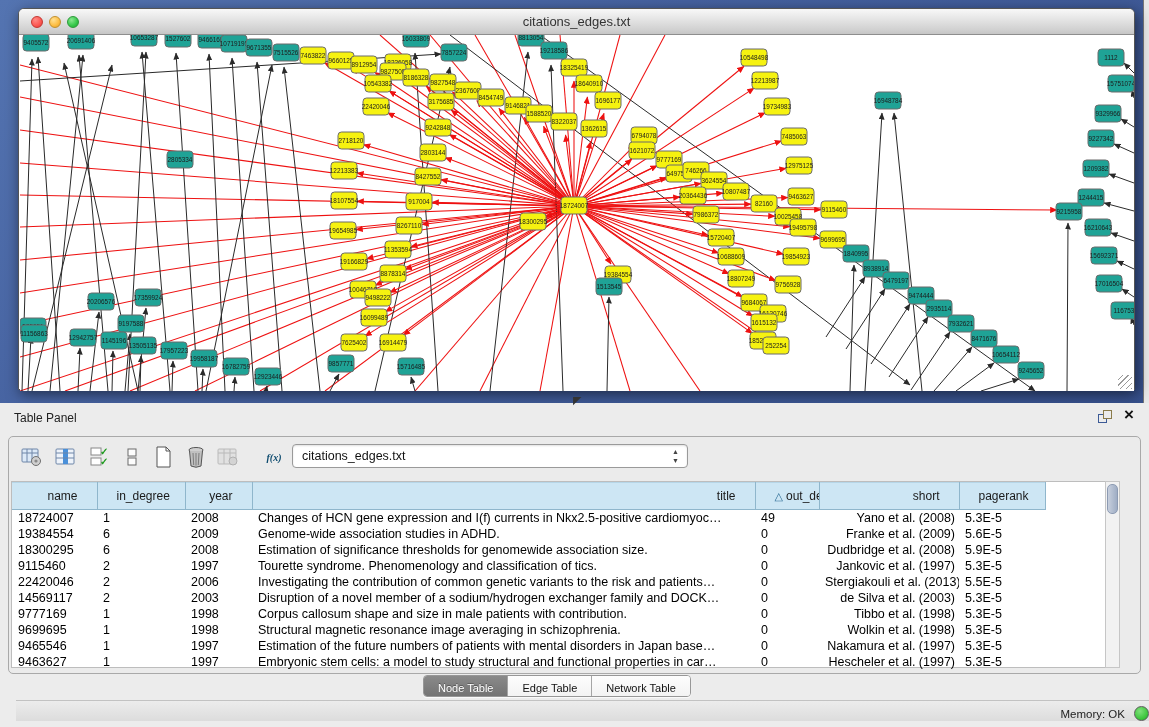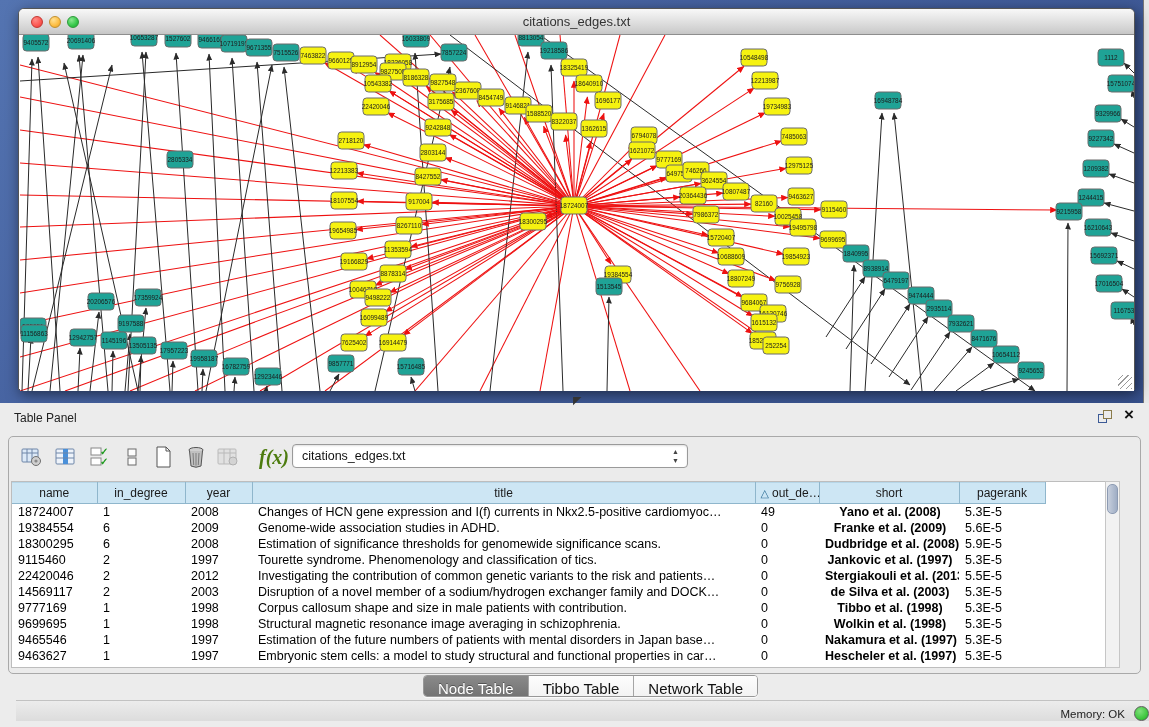--- a/index.html
+++ b/index.html
@@ -31,40 +31,40 @@
   #tp-float{position:absolute;left:1098px;top:7px;width:16px;height:14px;}
   #tp-float .sq1{position:absolute;left:0;top:4px;width:9px;height:9px;border:1px solid #3c5a96;}
   #tp-float .sq2{position:absolute;left:5px;top:0;width:9px;height:9px;border:1px solid #8a7b4a;background:#ececec;}
   #tp-close{position:absolute;left:1124px;top:2px;font-size:17px;font-weight:bold;color:#111;cursor:default;}
   #tp-inner{position:absolute;left:8px;top:33px;width:1133px;height:238px;background:#ebebeb;
     border:1px solid #a9a9a9;border-radius:5px;}
   
   #tp-toolbar{position:absolute;left:6px;top:6px;width:1119px;height:30px;}
   .tbtn{position:absolute;top:1px;width:26px;height:26px;display:flex;align-items:center;justify-content:center;}
   .tbtn svg{display:block;}
-  #fx-icon{font-family:"Liberation Serif",serif;font-style:italic;font-weight:bold;font-size:20px;color:#4d7c0f;margin-left:20px;}
+  #fx-icon{font-family:"Liberation Serif",serif;font-style:italic;font-weight:bold;font-size:10px;color:#0c4a6e;margin-left:20px;}
   #tbl-select{position:absolute;left:277px;top:1px;width:396px;height:24px;background:#fff;
     border:1px solid #9a9a9a;border-radius:4px;box-shadow:inset 0 1px 2px rgba(0,0,0,.12);}
   #tbl-select .val{position:absolute;left:9px;top:4px;font-size:12.5px;color:#111;}
   #tbl-select .steppers{position:absolute;right:8px;top:2px;font-size:7px;line-height:9px;color:#444;text-align:center;}
   
   #tbl-wrap{position:absolute;left:2px;top:44px;width:1094px;height:187px;background:#fff;border:1px solid #bdbdbd;border-right:none;}
   table{border-collapse:collapse;table-layout:fixed;width:1092px;}
   th{background:#cde6f4;border-right:1px solid #8fb6cc;border-bottom:1px solid #8fb6cc;border-top:1px solid #b6d6e8;
-     font-weight:normal;font-size:12px;color:#1a1a1a;height:21px;padding:0 5px;text-align:center;overflow:hidden;white-space:nowrap;}
+     font-weight:normal;font-size:12px;color:#1a1a1a;height:27px;padding:0 19px;text-align:right;overflow:hidden;white-space:nowrap;}
   td{font-size:12.5px;color:#000;height:16px;padding:0 4px 0 6px;overflow:hidden;white-space:nowrap;text-align:left;}
-  td.center{text-align:center;font-weight:bold;}
+  td.center{text-align:right;}
   .sort-tri{color:#2e6e96;font-size:11px;margin-right:3px;}
   #vscroll{position:absolute;left:1096px;top:44px;width:15px;height:187px;background:#f2f2f2;border:1px solid #c6c6c6;}
   #vthumb{position:absolute;left:1px;top:2px;width:11px;height:30px;border-radius:5px;
     background:linear-gradient(90deg,#c7cfdd,#9fadc4);border:1px solid #8d9bb3;}
   
   #tp-tabs{position:absolute;left:423px;top:272px;height:22px;display:flex;border:1px solid #979797;border-radius:4px;
     overflow:hidden;background:#fbfbfb;box-shadow:0 1px 1px rgba(255,255,255,.8);}
-  .tab{height:22px;display:flex;align-items:center;justify-content:center;font-size:15px;color:#111;
+  .tab{height:22px;display:flex;align-items:center;justify-content:center;font-size:11px;color:#111;
     padding:12px 14px;border-right:1px solid #a5a5a5;background:linear-gradient(#fdfdfd,#f1f1f1);}
   .tab:last-child{border-right:none;text-align:center;}
   .tab.active{background:linear-gradient(#8a8a8a,#6f6f6f);color:#fff;text-shadow:0 -1px 0 rgba(0,0,0,.35);}
   
   #statusbar{position:absolute;left:16px;top:297px;width:1149px;height:21px;
     background:linear-gradient(#ececec,#dcdcdc);border-top:1px solid #c2c2c2;}
   #mem-label{position:absolute;right:40px;top:7px;font-size:11.5px;color:#222;}
   #mem-dot{position:absolute;right:16px;top:5px;width:15px;height:15px;border-radius:50%;
     background:radial-gradient(circle at 38% 32%,#7fe07a,#3cc53c 65%,#2d9e2d);border:1px solid #5c5c5c;}
 </style>
@@ -852,40 +852,40 @@
                 <td>Genome-wide association studies in ADHD.</td>
                 <td>0</td>
                 <td class="center">Franke et al. (2009)</td>
                 <td>5.6E-5</td>
                 <td></td>
               </tr>
               <tr>
                 <td>18300295</td>
                 <td>6</td>
                 <td>2008</td>
-                <td>Estimation of significance thresholds for genomewide significance scans.</td>
+                <td>Estimation of significance thresholds for genomewide association size.</td>
                 <td>0</td>
                 <td class="center">Dudbridge et al. (2008)</td>
                 <td>5.9E-5</td>
                 <td></td>
               </tr>
               <tr>
                 <td>9115460</td>
                 <td>2</td>
                 <td>1997</td>
                 <td>Tourette syndrome. Phenomenology and classification of tics.</td>
                 <td>0</td>
                 <td class="center">Jankovic et al. (1997)</td>
                 <td>5.3E-5</td>
                 <td></td>
               </tr>
               <tr>
                 <td>22420046</td>
                 <td>2</td>
-                <td>2012</td>
+                <td>2006</td>
                 <td>Investigating the contribution of common genetic variants to the risk and patients…</td>
                 <td>0</td>
                 <td class="center">Stergiakouli et al. (2013)</td>
                 <td>5.5E-5</td>
                 <td></td>
               </tr>
               <tr>
                 <td>14569117</td>
                 <td>2</td>
                 <td>2003</td>
@@ -938,21 +938,21 @@
             </tbody>
         </table>
       </div>
       <div id="vscroll">
         <div id="vthumb"></div>
       </div>
     </div>
 
     <div id="tp-tabs">
         <div class="tab active">Node Table</div>
-        <div class="tab">Tibbo Table</div>
+        <div class="tab">Edge Table</div>
         <div class="tab">Network Table</div>
       </div>
 
     <div id="statusbar">
       <span id="mem-label">Memory: OK</span>
       <span id="mem-dot"></span>
     </div>
   </div>
 </div>
 

